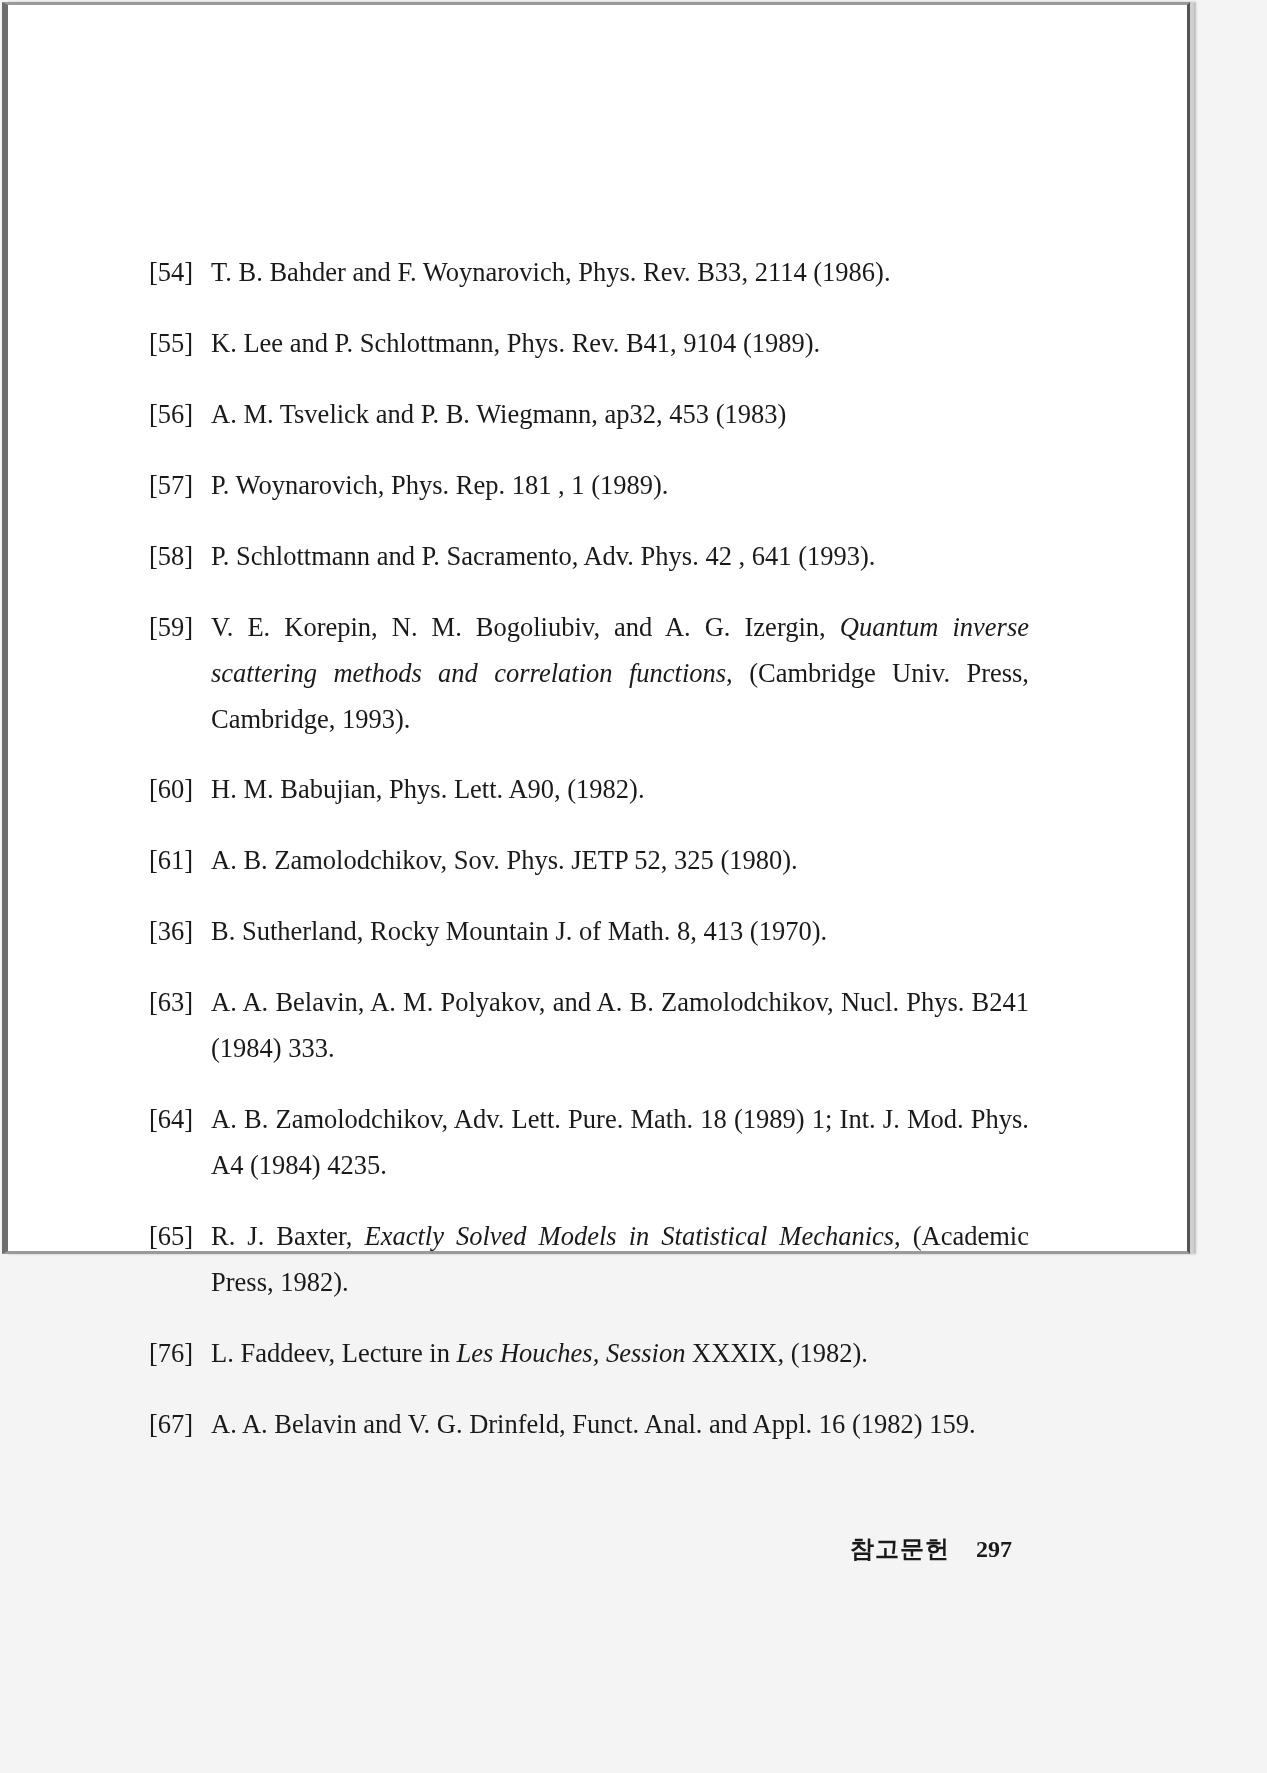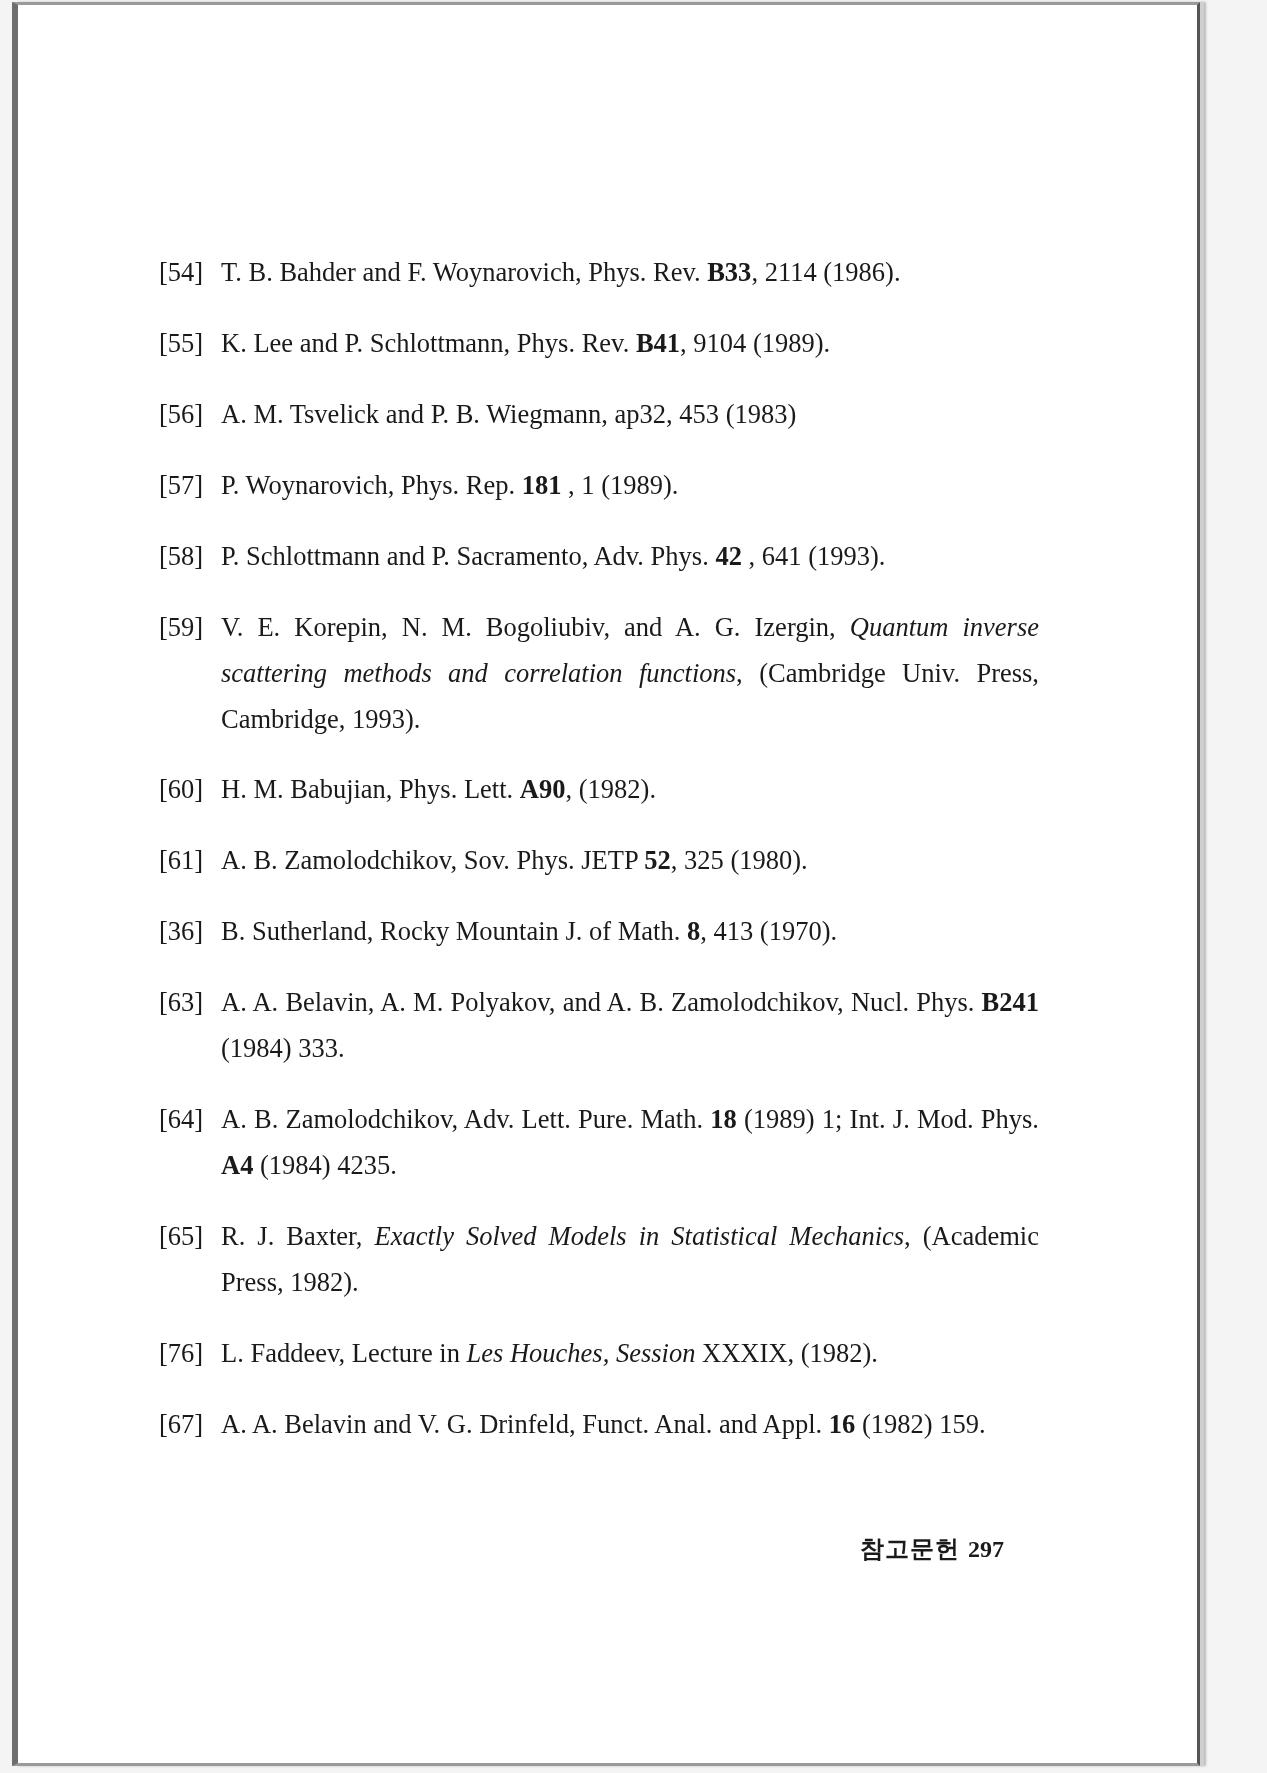--- a/index.html
+++ b/index.html
@@ -1,29 +1,29 @@
 <!DOCTYPE html>
 <html><head>
 <meta charset="utf-8">
 <style>
   html, body { margin:0; padding:0; }
   body { width:1267px; height:1773px; background:#f4f4f4; position:relative; overflow:hidden;
          font-family:"Liberation Serif", "DejaVu Serif", serif; color:#1a1a1a; }
-  .page { position:absolute; left:12px; top:2px; width:1188px; height:1764px; background:#fff;
+  .page { position:absolute; left:2px; top:2px; width:1188px; height:1252px; background:#fff;
           border-top:3px solid #9a9a9a; border-left:6px solid #6e6e6e; border-right:3px solid #555;
           border-bottom:3px solid #9a9a9a; box-shadow: 4px 0 0 #cfcfcf, 6px 0 2px #bbb; box-sizing:border-box; }
   .refs { position:absolute; left:141px; top:244px; width:880px; }
   .ref { position:absolute; left:0; width:880px; font-size:26.5px; line-height:46px; }
   .ref .num { position:absolute; left:0; top:0; width:60px; }
   .ref .body { margin-left:62px; display:block; }
-  .ref .body b { font-weight:bold;margin-top:24px; }
+  .ref .body b { font-weight:normal;margin-top:24px; }
   .ref .body i { font-style:italic; }
   .ref.just .body { text-align:justify; }
   .footer { position:absolute; left:842px; top:1528px; font-size:24px; font-weight:bold; white-space:nowrap; }
-  .footer .kr { font-family:Liberation Sans, sans-serif; font-weight:bold; margin-right:8px; letter-spacing:1px; }
+  .footer .kr { font-family:Liberation Sans, sans-serif; font-weight:bold; margin-right:26px; letter-spacing:1px; }
 </style>
 </head>
 <body>
 
 <div class="page">
   <div class="refs">
     <div class="ref" style="top:0px">
         <span class="num">[54]</span>
         <span class="body"><span>T. B. Bahder and F. Woynarovich, Phys. Rev. </span><b>B33</b><span>, 2114 (1986).</span></span>
       </div>

